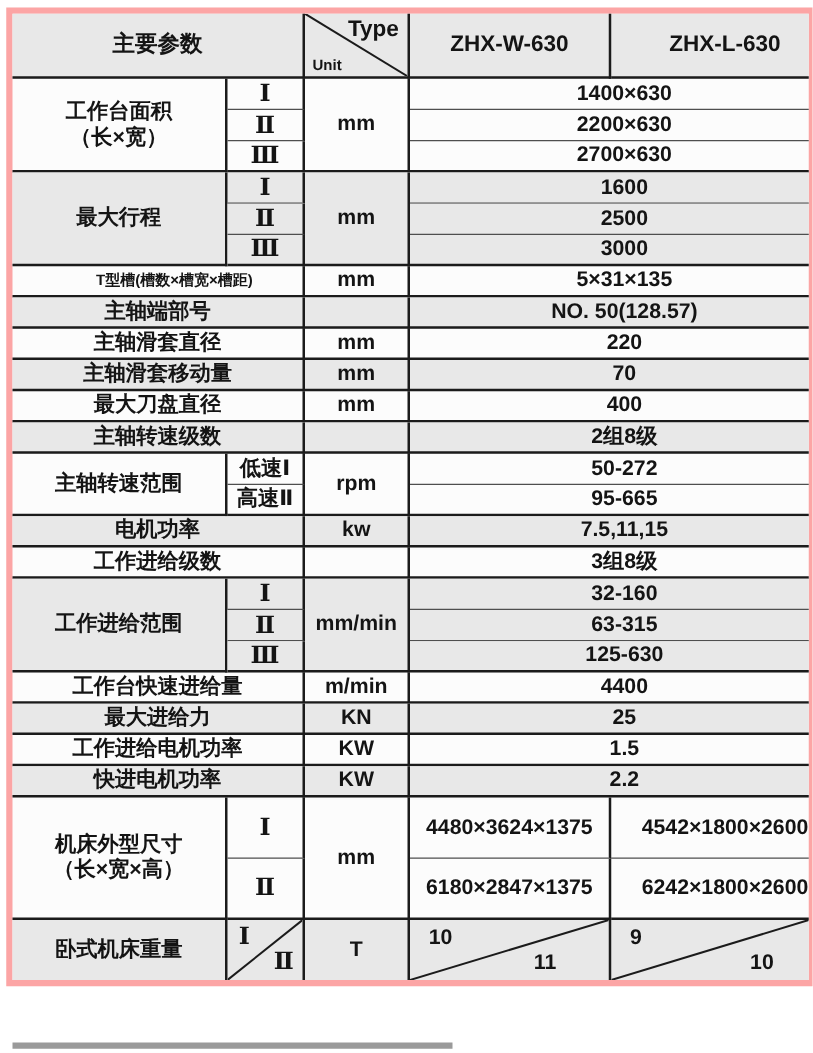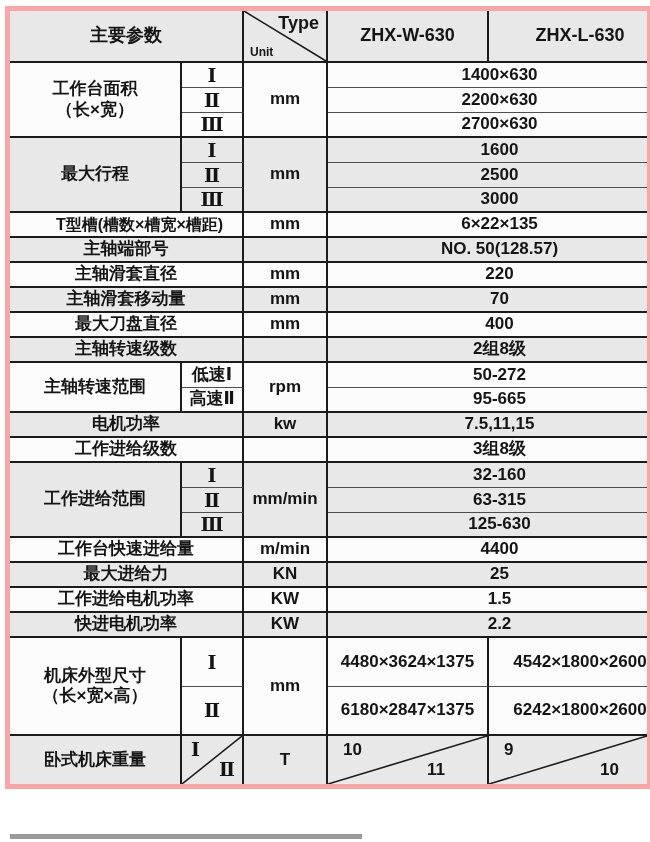--- a/index.html
+++ b/index.html
@@ -20,21 +20,21 @@
     font-weight:bold;font-size:17px;line-height:1.2;color:#141414;
   }
   td.last{border-right:0;padding-left:24px;}
   tr:last-child td{border-bottom:0;}
   tr.g{background:#e8e8e8;}
   tr.hdr td{height:52px;font-size:18px;}
   tr.r td{height:25px;}
   tr.tall td{height:49px;}
   tr.wrow td{height:48px;}
   td.label{white-space:pre-line;}
-  td.small{font-size:16px;padding-left:27px;}
+  td.small{font-size:12px;padding-left:27px;}
   td.sub{
     font-family:"DejaVu Serif","Liberation Serif",serif;
     font-size:19px;font-weight:bold;
   }
   td.tb{border-bottom:1.5px solid #4e4e4e;}
   td.diag{position:relative;}
   td.diag svg{position:absolute;left:0;top:0;width:100%;height:100%;display:block;}
   td.diag span{position:absolute;}
   .type-pos{top:2px;right:7px;font-size:18px;}
   .unit-pos{bottom:2px;left:6px;font-size:12px;}
@@ -102,21 +102,21 @@
     <td colspan="2" class="last tb">2500</td>
   </tr>
   <tr class="r g">
     <td class="sub">Ⅲ</td>
     <td colspan="2" class="last">3000</td>
   </tr>
 
   <tr class="r">
     <td colspan="2" class="label small">T型槽(槽数×槽宽×槽距)</td>
     <td>mm</td>
-    <td colspan="2" class="last">6×22×135</td>
+    <td colspan="2" class="last">5×31×135</td>
   </tr>
 
   <tr class="r g">
     <td colspan="2" class="label">主轴端部号</td>
     <td></td>
     <td colspan="2" class="last">NO. 50(128.57)</td>
   </tr>
 
   <tr class="r">
     <td colspan="2" class="label">主轴滑套直径</td>

